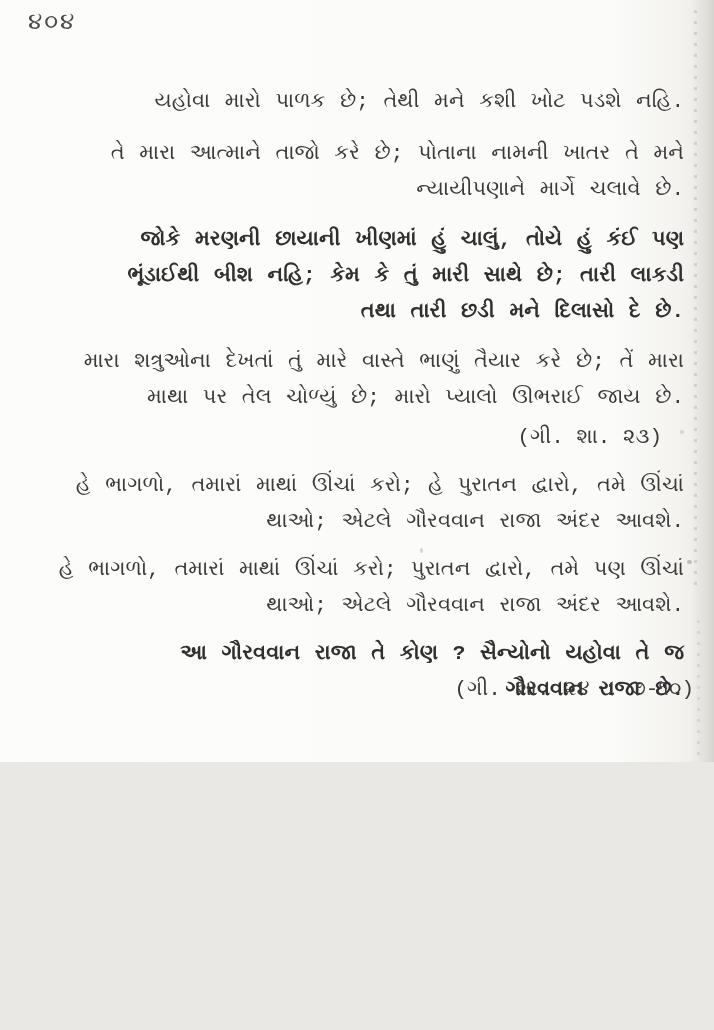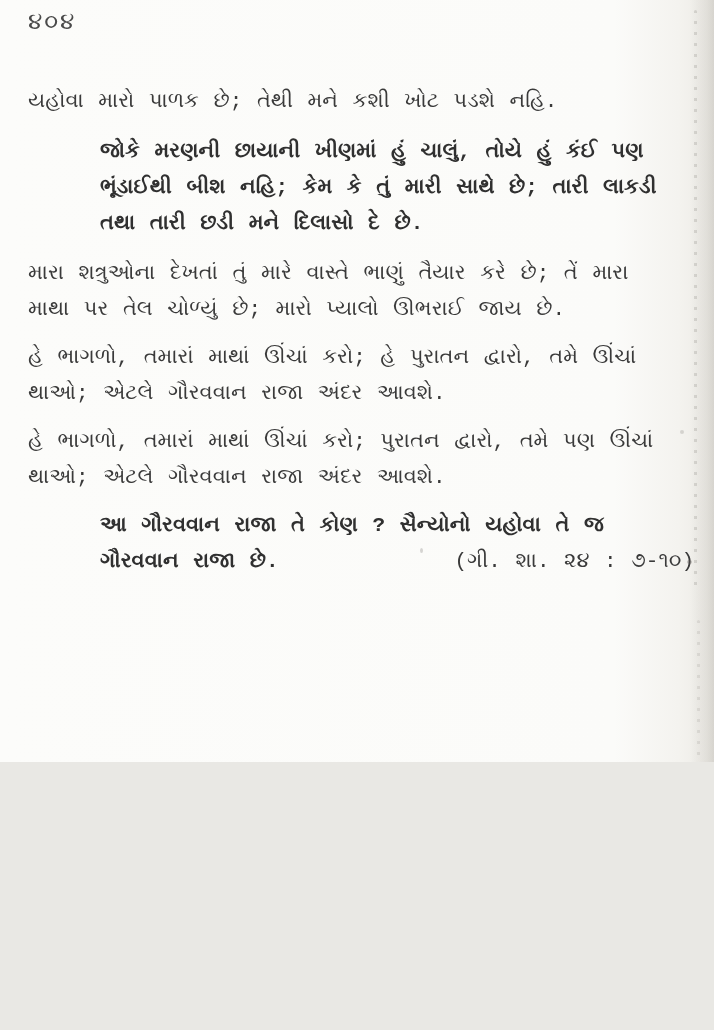--- a/index.html
+++ b/index.html
@@ -35,21 +35,21 @@
     font-size: 26px;
     line-height: 34px;
     font-weight: bold;
     text-align: center;
     color: #333333;
   }
   p.para {
     margin: 0;
     font-size: 21px;
     line-height: 36px;
-    text-align: left;
+    text-align: right;
     word-spacing: 2px;
   }
   p.flush   { margin-top: 14px; margin-left: 0; font-weight: normal; color: #3a3a3a; }
   p.indent  { margin-top: 14px; margin-left: 72px; font-weight: bold; color: #303030; }
   p.p1 { margin-top: 46px; }
   p.p3 { margin-top: 16px; }
   p.p8 { margin-top: 16px; }
   p.p7, p.p9, p.p10 { margin-top: 12px; }
   .reference {
     margin-top: 4px;
@@ -112,23 +112,25 @@
 </head>
 <body>
 
 <div class="page">
   <div class="content">
 
     <div class="page-number">૪૦૪</div>
 
 
     <p class="para flush p1">યહોવા મારો પાળક છે; તેથી મને કશી ખોટ પડશે નહિ.</p>
+    <p class="para flush p3">તે મારા આત્માને તાજો કરે છે; પોતાના નામની ખાતર તે મને ન્યાયીપણાને માર્ગે ચલાવે છે.</p>
     <p class="para indent p4">જોકે મરણની છાયાની ખીણમાં હું ચાલું, તોયે હું કંઈ પણ ભૂંડાઈથી બીશ નહિ; કેમ કે તું મારી સાથે છે; તારી લાકડી તથા તારી છડી મને દિલાસો દે છે.</p>
     <p class="para flush p5">મારા શત્રુઓના દેખતાં તું મારે વાસ્તે ભાણું તૈયાર કરે છે; તેં મારા માથા પર તેલ ચોળ્યું છે; મારો પ્યાલો ઊભરાઈ જાય છે.</p>
 
+    <div class="reference">(ગી. શા. ૨૩)</div>
 
     <p class="para flush p7">હે ભાગળો, તમારાં માથાં ઊંચાં કરો; હે પુરાતન દ્વારો, તમે ઊંચાં થાઓ; એટલે ગૌરવવાન રાજા અંદર આવશે.</p>
     <p class="para flush p9">હે ભાગળો, તમારાં માથાં ઊંચાં કરો; પુરાતન દ્વારો, તમે પણ ઊંચાં થાઓ; એટલે ગૌરવવાન રાજા અંદર આવશે.</p>
 
     <p class="para indent p10 last-para-wrap">
       <span>આ ગૌરવવાન રાજા તે કોણ ? સૈન્યોનો યહોવા તે જ ગૌરવવાન રાજા છે.</span>
       <span class="ref-inline">(ગી. શા. ૨૪ : ૭-૧૦)</span>
     </p>
 
   </div>

